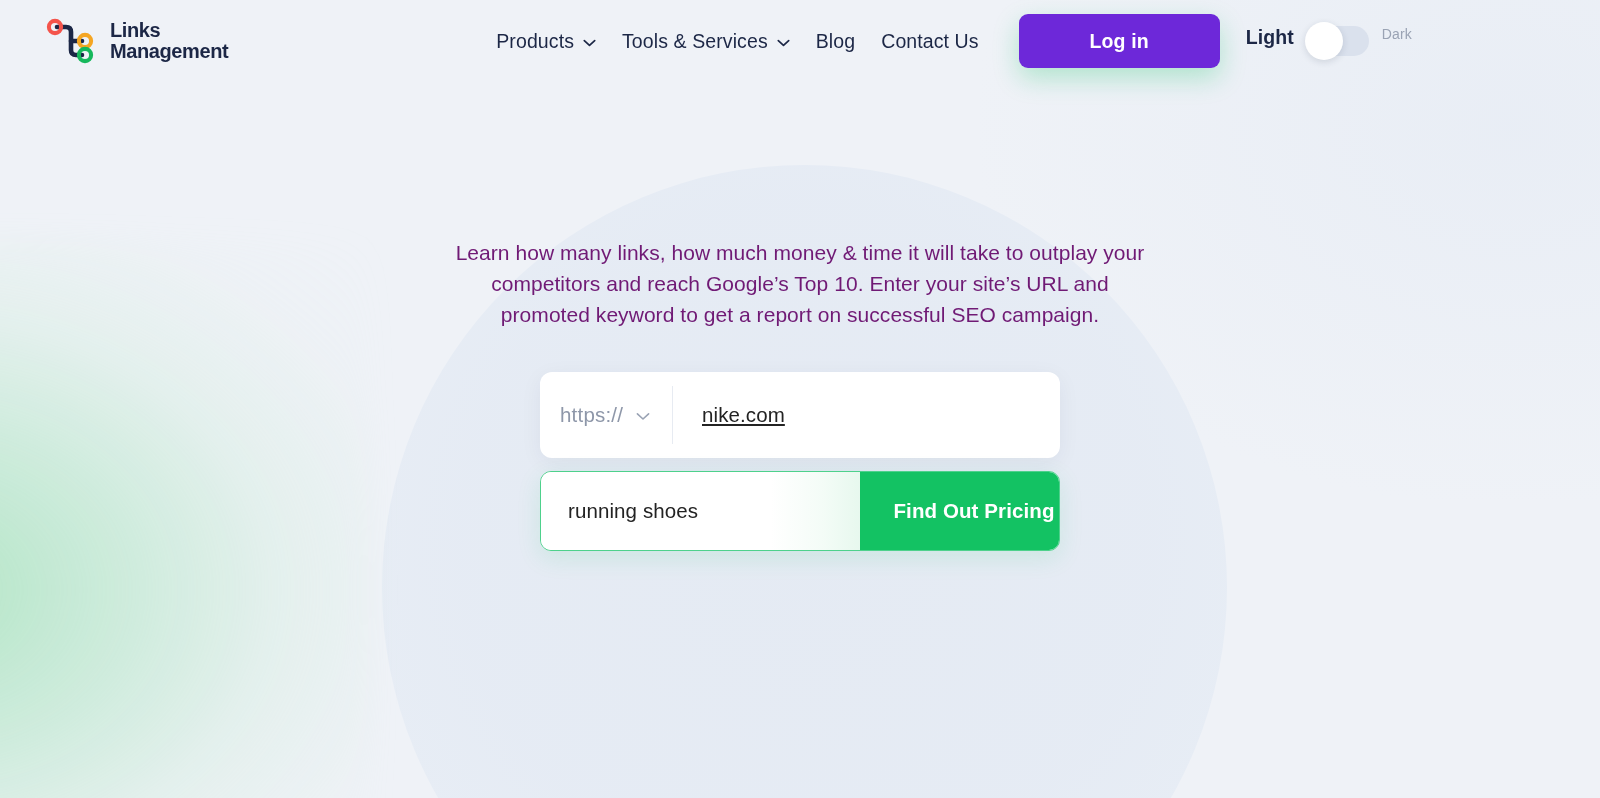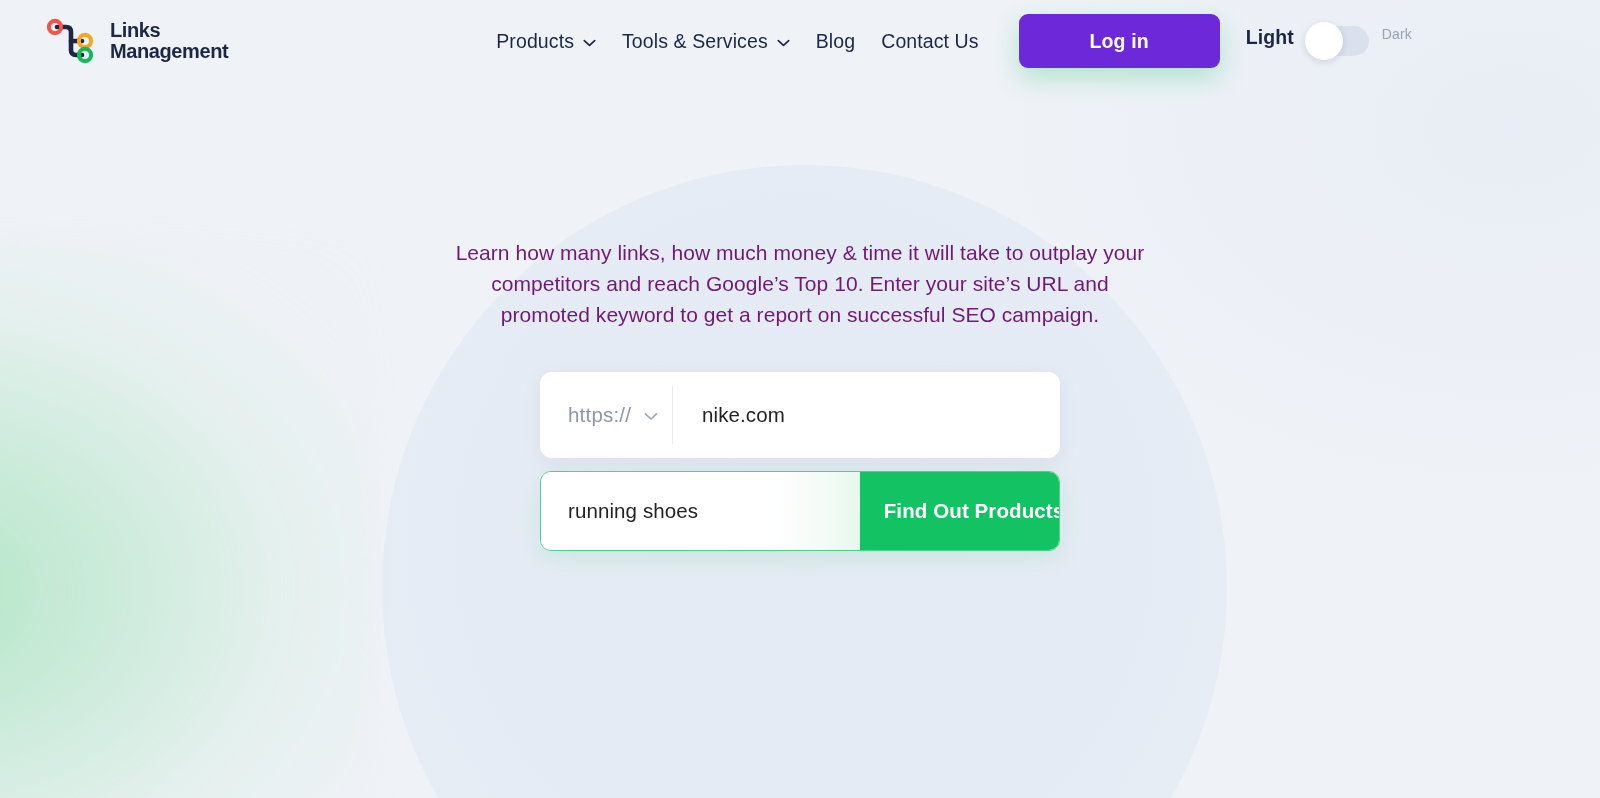--- a/index.html
+++ b/index.html
@@ -219,21 +219,21 @@
     border-radius: 12px;
     box-shadow: 0 5px 22px rgba(28,39,70,.055);
     overflow: hidden;
   }
 
   #protocol-select {
     width: 133px;
     display: flex;
     align-items: center;
     gap: 13px;
-    padding-left: 28px;
+    padding-left: 20px;
     cursor: pointer;
     border: none;
     background: transparent;
     font-family: inherit;
     position: relative;
   }
   #protocol-select::after {
     content: "";
     position: absolute;
     right: 0;
@@ -252,20 +252,21 @@
   #url-input {
     flex: 1;
     border: none;
     outline: none;
     background: transparent;
     font-family: inherit;
     font-size: 20.5px;
     color: #232323;
     padding: 0 24px 0 29px;
     letter-spacing: .1px;
+    text-decoration: underline;
   }
   #url-input::placeholder { color: #b3bbc9; }
 
   
   #keyword-row {
     display: flex;
     align-items: stretch;
     height: 80px;
     margin-top: 13px;
     border: 1.6px solid #4ed18c;
@@ -378,20 +379,20 @@
           <span id="protocol-label">https://</span>
           <svg id="protocol-chevron" viewBox="0 0 14 9">
             <path d="M1.4 1.8 L7 7 L12.6 1.8" fill="none" stroke="#9aa3b4" stroke-width="1.6" stroke-linecap="round" stroke-linejoin="round"></path>
           </svg>
         </button>
         <input id="url-input" type="text" value="nike.com" placeholder="yourwebsite.com" style="">
       </div>
 
       <div id="keyword-row">
         <input id="keyword-input" type="text" value="running shoes" placeholder="your keyword" style="">
-        <button type="submit" id="submit-button">Find Out Products</button>
+        <button type="submit" id="submit-button">Find Out Pricing</button>
       </div>
 
     </form>
 
   </section>
 
 </div>
 
 </body></html>

